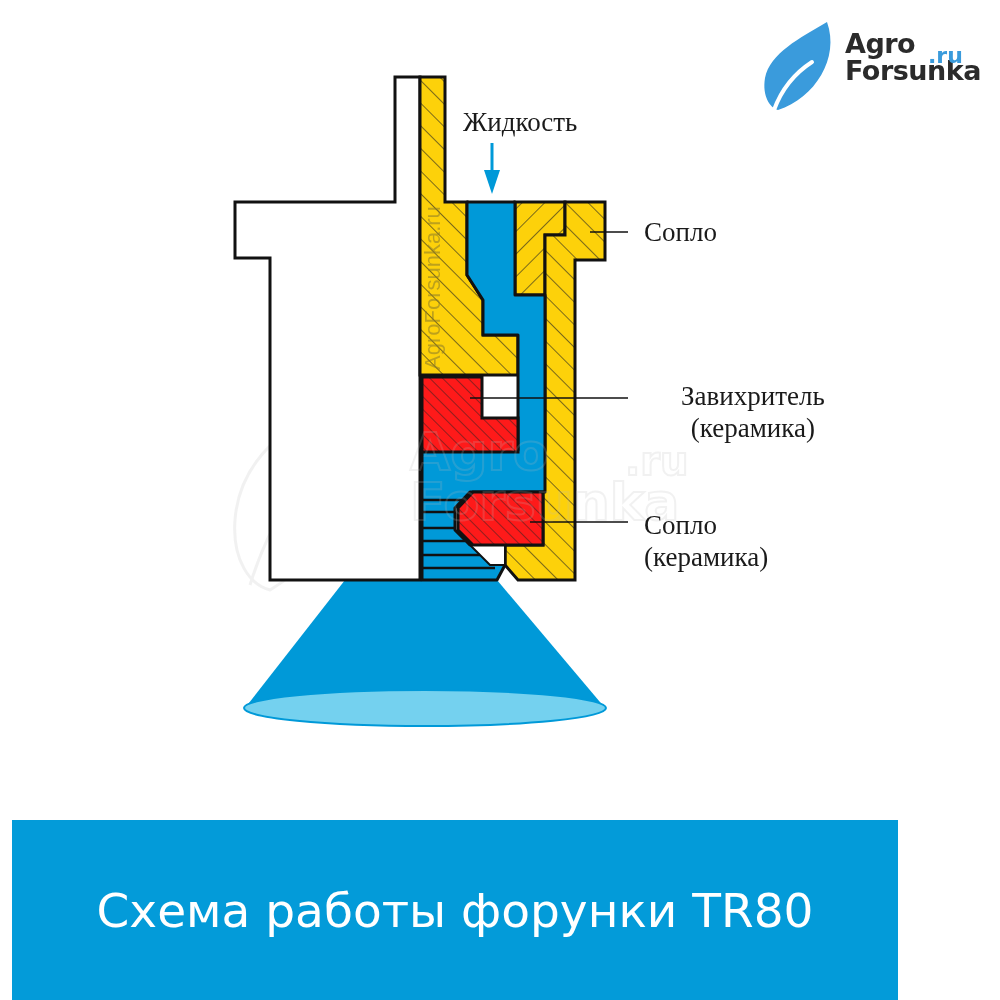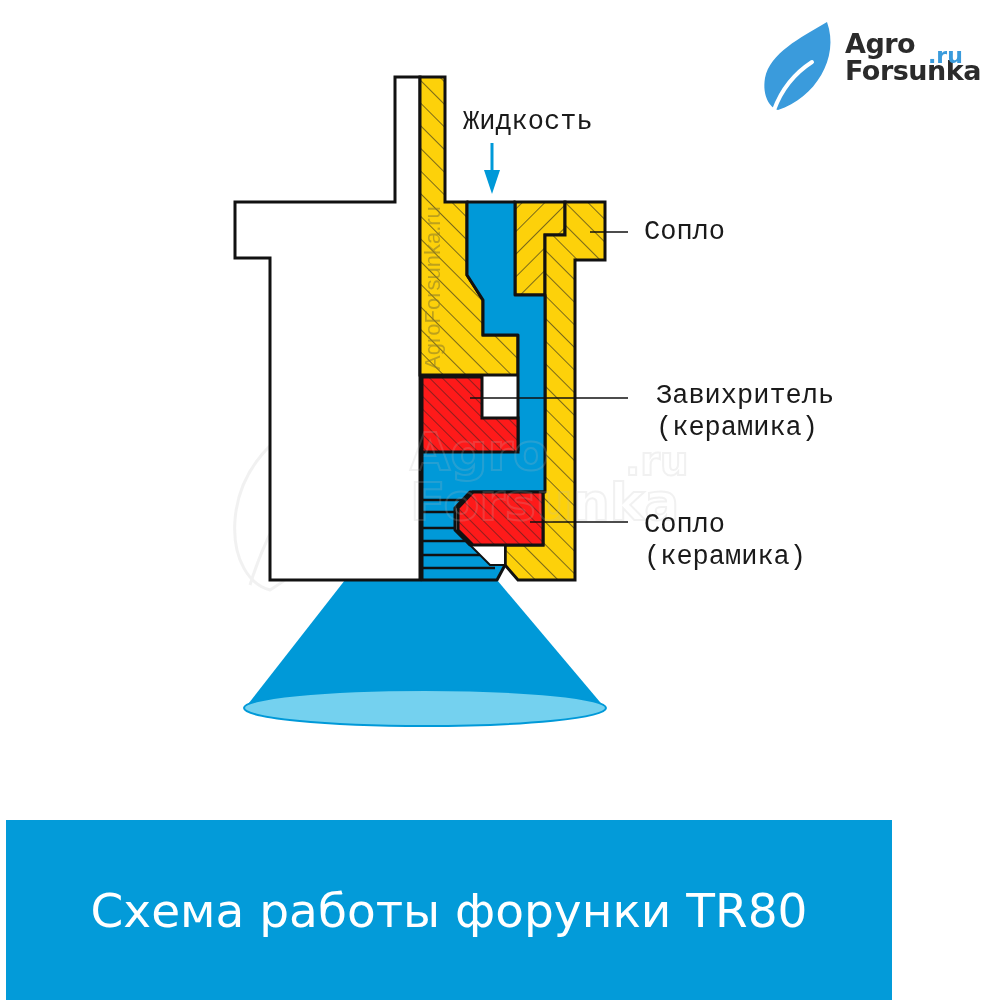--- a/index.html
+++ b/index.html
@@ -1,22 +1,22 @@
 <!DOCTYPE html>
 <html><head>
 <meta charset="utf-8">
 <style>
   html, body { margin:0; padding:0; }
   body { width:1000px; height:1000px; background:#ffffff; position:relative; overflow:hidden; font-family:"Liberation Sans", sans-serif; }
   .diagram { position:absolute; left:0; top:0; width:1000px; height:820px; }
-  .label { position:absolute; font-family:Liberation Mono, monospace; color:#1a1a1a; font-size:27px; line-height:32px; }
+  .label { position:absolute; font-family:Liberation Serif, serif; color:#1a1a1a; font-size:27px; line-height:32px; }
   .logo { position:absolute; left:760px; top:18px; width:230px; height:100px; }
   .logo-text { position:absolute; left:845px; top:30px; font-family:"DejaVu Sans", sans-serif; font-weight:bold; font-size:27px; line-height:27px; color:#2b2b2b; letter-spacing:-0.5px; }
   .logo-ru { position:absolute; left:928px; top:43px; font-family:"DejaVu Sans", sans-serif; font-weight:bold; font-size:22px; color:#3a9bdc; }
-  .banner { position:absolute; left:6px; top:820px; width:886px; height:180px; background:#039bd9; display:flex; align-items:center; justify-content:center; }
+  .banner { position:absolute; left:12px; top:820px; width:886px; height:180px; background:#039bd9; display:flex; align-items:center; justify-content:center; }
   .banner-title { color:#ffffff; font-family:"DejaVu Sans", sans-serif; font-size:47px; letter-spacing:0px; font-weight:normal; }
 </style>
 </head>
 <body>
 
 <svg class="diagram" viewBox="0 0 1000 820" xmlns="http://www.w3.org/2000/svg">
   <defs>
     <pattern id="hatchA" patternUnits="userSpaceOnUse" width="16" height="16" patternTransform="rotate(45)">
       <rect width="16" height="16" fill="#fdd10a"></rect>
       <line x1="0" y1="0" x2="0" y2="16" stroke="#222" stroke-width="1.2"></line>
@@ -95,21 +95,21 @@
   <div>Forsunka</div>
 </div>
 <div class="logo-ru">.ru</div>
 
 <div class="label" style="left:463px; top:106px;">Жидкость</div>
 
 <div class="label" style="left:644px; top:216px;">
   <div>Сопло</div>
 </div>
 
-<div class="label" style="left:656px; top:380px;">
+<div class="label" style="left:681px; top:380px;text-align:center;">
   <div>Завихритель</div>
   <div>(керамика)</div>
 </div>
 
 <div class="label" style="left:644px; top:509px;">
   <div>Сопло</div>
   <div>(керамика)</div>
 </div>
 
 <div class="banner">

